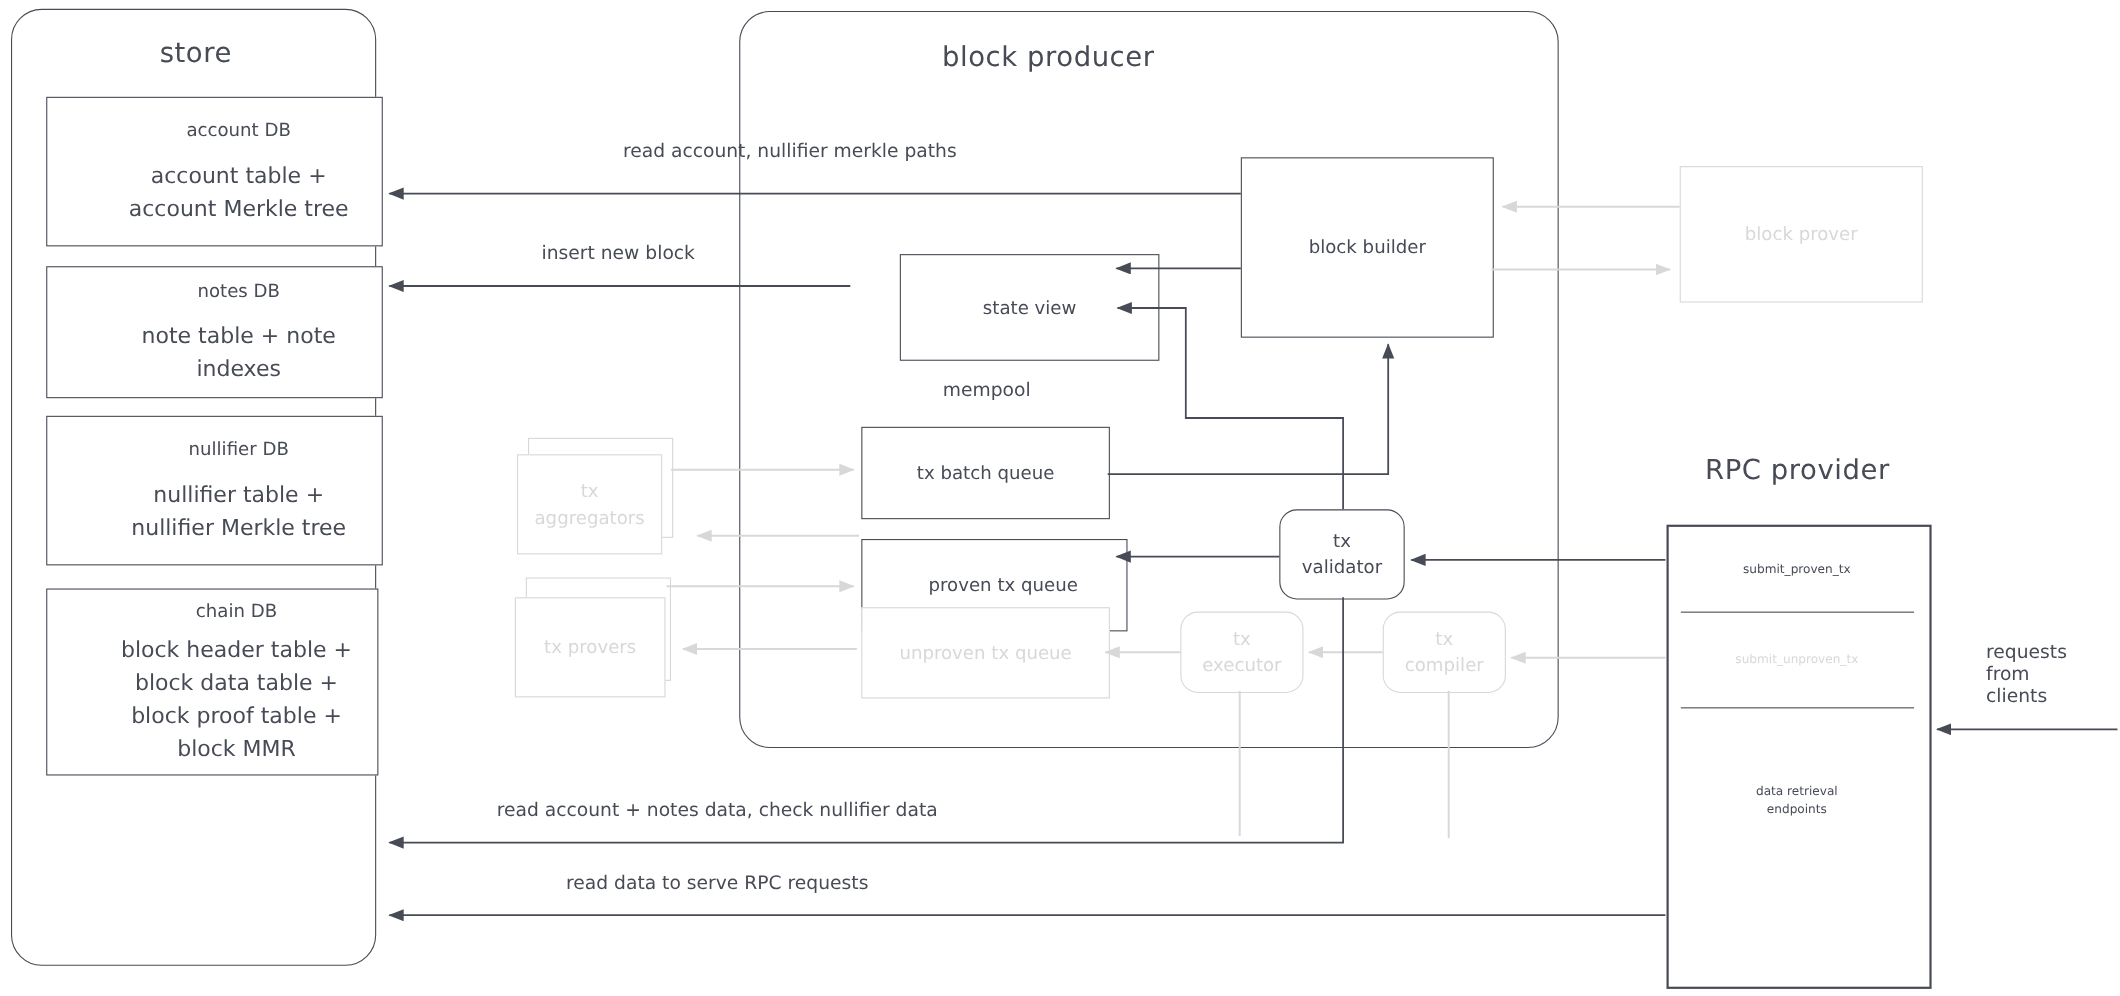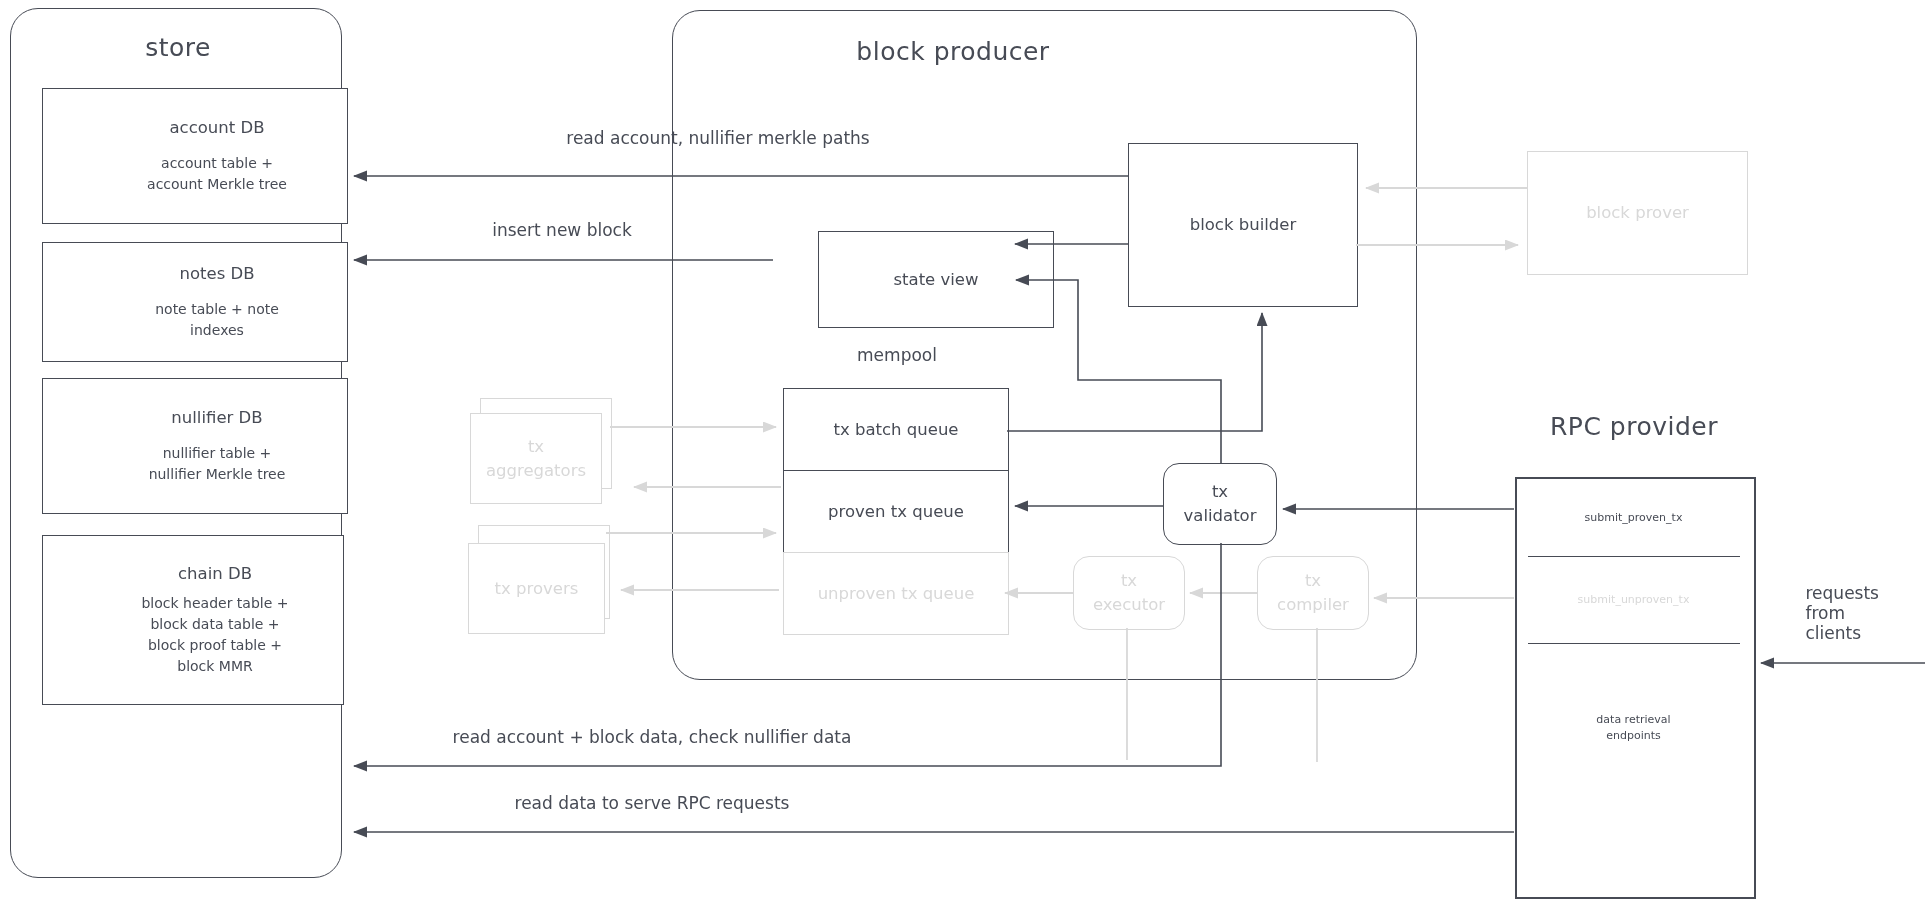--- a/index.html
+++ b/index.html
@@ -19,21 +19,21 @@
   .node{position:absolute;border:1.5px solid var(--ink);background:#fff;display:flex;flex-direction:column;
         align-items:center;justify-content:center;text-align:center;font-size:16.5px;line-height:1.45;
         white-space:pre-line;color:var(--ink);}
   .rounded{border-radius:16px;}
   .faded{border-color:var(--faded);color:var(--faded);}
   .backcard{position:absolute;border:1.5px solid var(--faded);background:#fff;}
 
   .sbox{position:absolute;border:1.5px solid var(--ink);background:#fff;display:flex;flex-direction:column;
         align-items:center;justify-content:center;text-align:center;color:var(--ink);padding-left:44px;}
   .sbox-title{font-size:16.5px;margin-bottom:16px;}
-  .sbox-body{font-size:14px;line-height:1.5;white-space:pre-line;}
+  .sbox-body{font-size:20px;line-height:1.5;white-space:pre-line;}
 
   .label{position:absolute;font-size:17px;white-space:pre-line;text-align:left;transform:translateX(-50%);color:var(--ink);}
   .label-faded{color:var(--faded);}
 
   
   .rpc-row{position:absolute;left:1515px;width:237px;display:flex;align-items:center;justify-content:center;
            text-align:center;font-size:11px;white-space:pre-line;line-height:1.5;color:var(--ink);}
   .divider{position:absolute;height:0;border-top:1.8px solid var(--ink);}
 
   svg.wires{position:absolute;left:0;top:0;pointer-events:none;}
@@ -79,21 +79,21 @@
 aggregators</div>
 
   <div class="backcard" style="left:478px;top:525px;width:130px;height:92px;"></div>
   <div class="node faded" style="left:468px;top:543px;width:135px;height:89px;">tx provers</div>
 
   <div class="node" style="left:818px;top:212px;width:234px;height:95px;margin-top:19px;">state view</div>
 
   <div class="label" style="left:897px;top:345px;">mempool</div>
 
   <div class="node" style="left:783px;top:388px;width:224px;height:82px;">tx batch queue</div>
-  <div class="node" style="left:783px;top:470px;width:224px;height:82px;">proven tx queue</div>
+  <div class="node" style="left:783px;top:490px;width:224px;height:82px;padding-left:16px;">proven tx queue</div>
   <div class="node faded" style="left:783px;top:552px;width:224px;height:81px;">unproven tx queue</div>
 
   <div class="node" style="left:1128px;top:143px;width:228px;height:162px;">block builder</div>
 
   <div class="node rounded" style="left:1163px;top:463px;width:112px;height:80px;">tx
 validator</div>
   <div class="node rounded faded" style="left:1073px;top:556px;width:110px;height:72px;">tx
 executor</div>
   <div class="node rounded faded" style="left:1257px;top:556px;width:110px;height:72px;">tx
 compiler</div>
@@ -104,21 +104,21 @@
   <div class="container" style="left:1515px;top:477px;width:237px;height:418px;border-radius:0;border-width:2px;"></div>
   <div class="rpc-row" style="top:488px;height:60px;">submit_proven_tx</div>
   <div class="divider" style="left:1528px;top:556px;width:212px;"></div>
   <div class="rpc-row label-faded" style="top:570px;height:60px;color:var(--faded);">submit_unproven_tx</div>
   <div class="divider" style="left:1528px;top:643px;width:212px;"></div>
   <div class="rpc-row" style="top:688px;height:80px;">data retrieval
 endpoints</div>
 
   <div class="label" style="left:718px;top:128px;">read account, nullifier merkle paths</div>
   <div class="label" style="left:562px;top:220px;">insert new block</div>
-  <div class="label" style="left:652px;top:727px;">read account + block data, check nullifier data</div>
+  <div class="label" style="left:652px;top:727px;">read account + notes data, check nullifier data</div>
   <div class="label" style="left:652px;top:793px;">read data to serve RPC requests</div>
   <div class="label" style="left:1846px;top:583px;">requests
 from clients</div>
 
   <svg class="wires" width="1927" height="905" viewBox="0 0 1927 905">
     <defs>
       <marker id="ah-dark" markerUnits="userSpaceOnUse" markerWidth="16" markerHeight="13" refX="13" refY="5.5" orient="auto">
         <path d="M0,0 L14,5.5 L0,11 Z" fill="#474b55"></path>
       </marker>
       <marker id="ah-gray" markerUnits="userSpaceOnUse" markerWidth="16" markerHeight="13" refX="13" refY="5.5" orient="auto">

